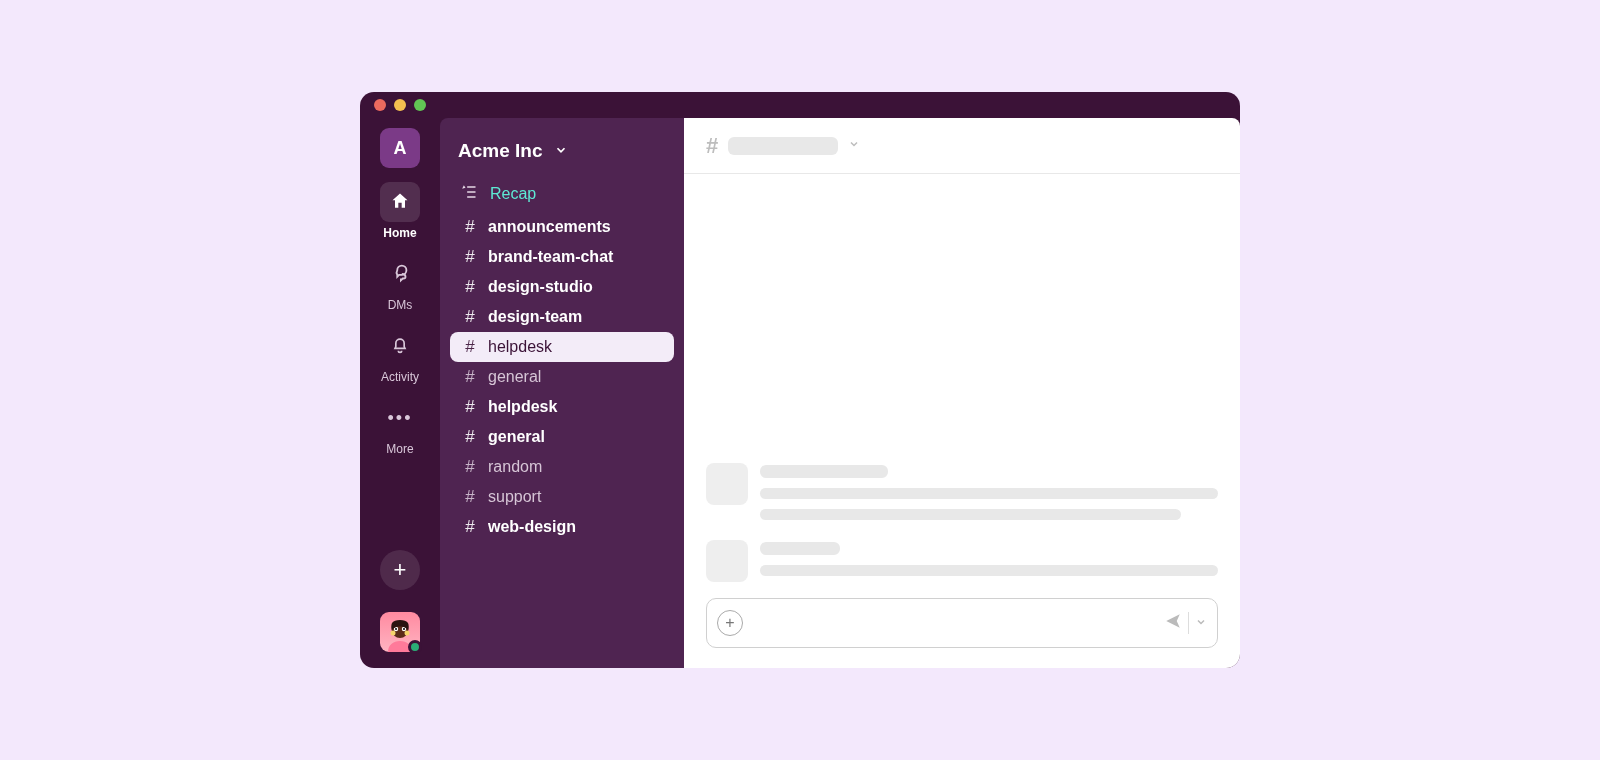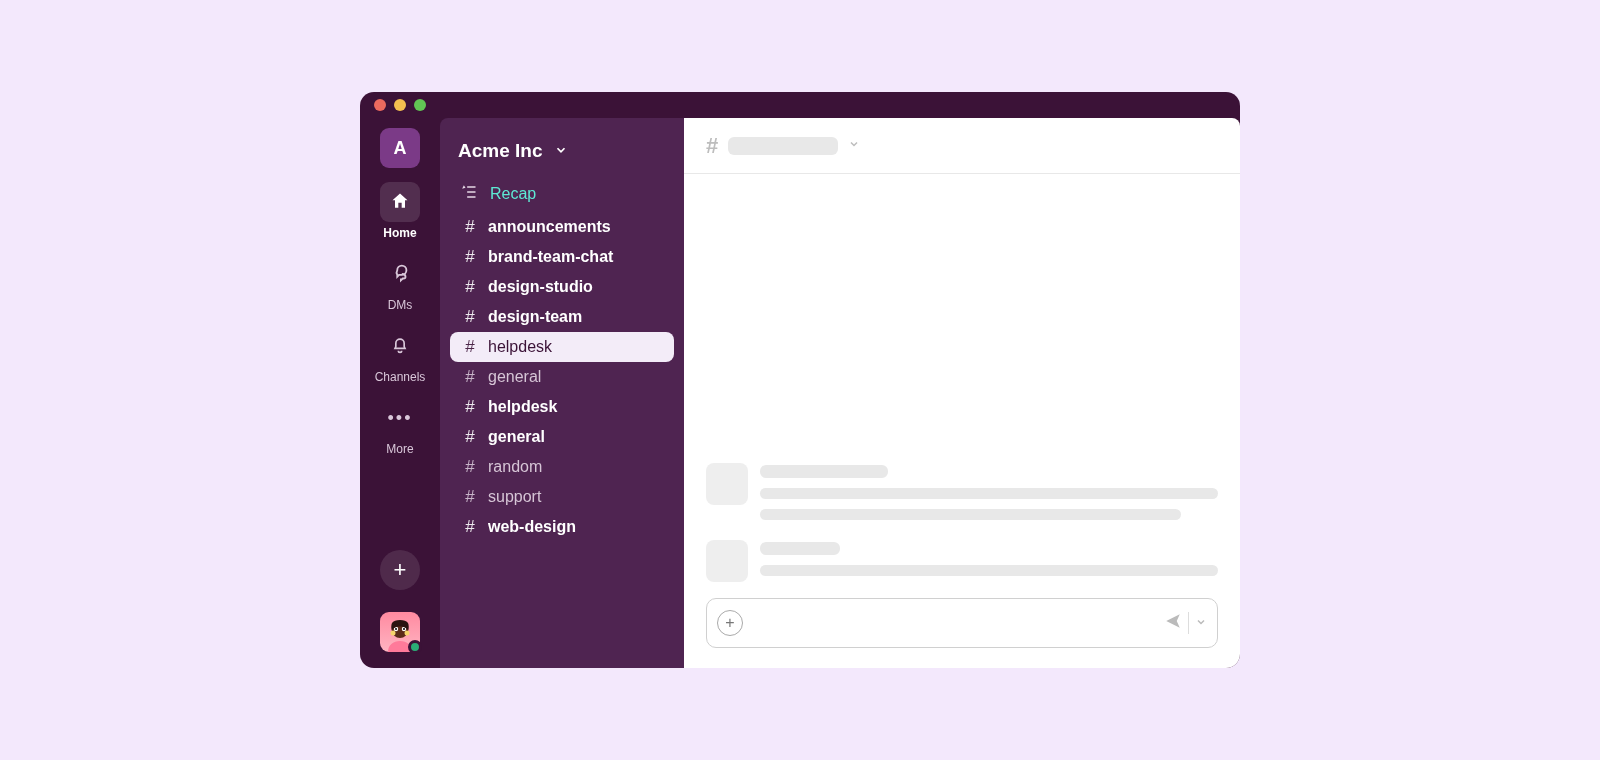--- a/index.html
+++ b/index.html
@@ -205,21 +205,21 @@
       </div>
 
       <div class="rail-item">
         <div class="rail-icon-box">
           <span>
             <svg width="20" height="20" viewBox="0 0 24 24" fill="none" stroke="#d9c7d9" stroke-width="2">
                 <path d="M18 16H6l1-2V10a5 5 0 1 1 10 0v4zM10 19a2 2 0 0 0 4 0"></path>
               </svg>
           </span>
         </div>
-        <span>Channels</span>
+        <span>Activity</span>
       </div>
 
       <div class="rail-item">
         <div class="rail-icon-box">
           <span style="color:#d9c7d9; font-size:18px; letter-spacing:2px;">•••</span>
         </div>
         <span>More</span>
       </div>
 
       <div class="rail-spacer"></div>

